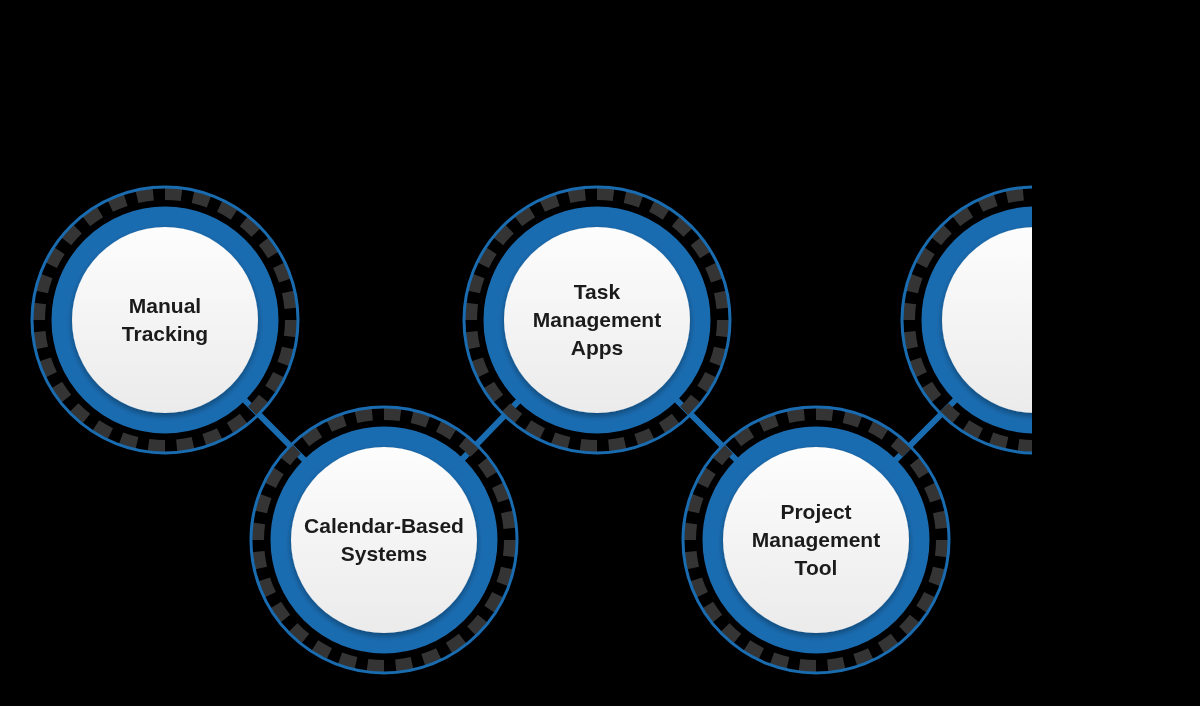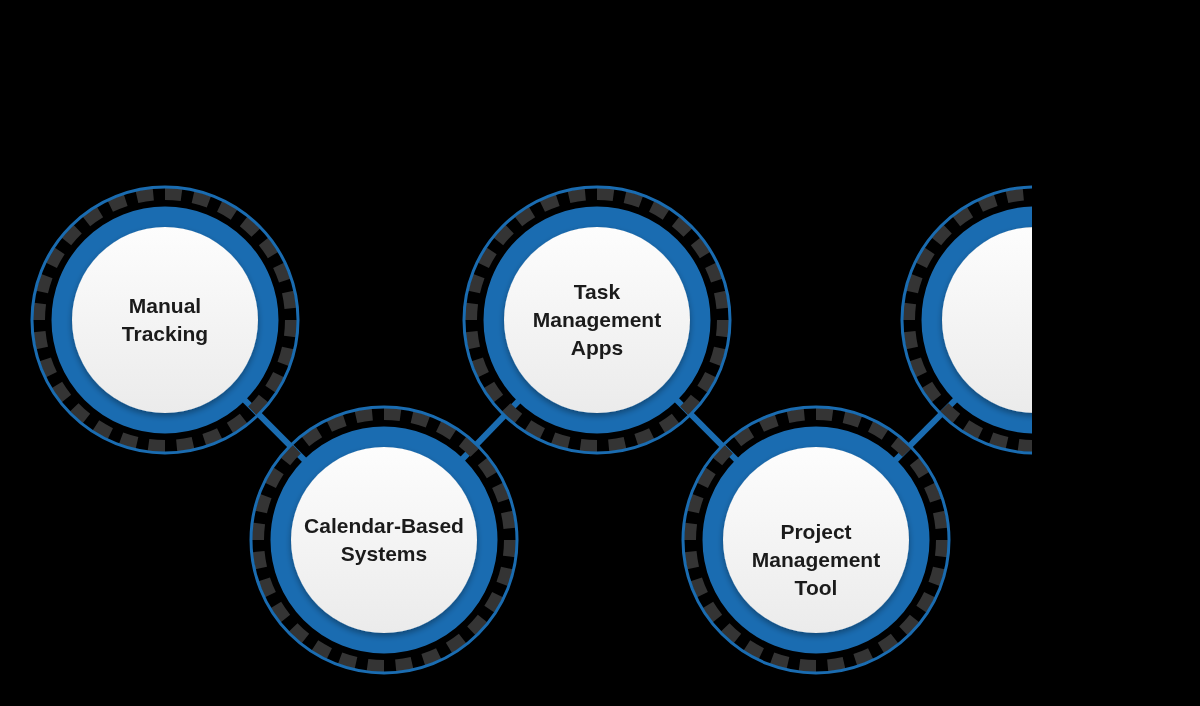--- a/index.html
+++ b/index.html
@@ -127,19 +127,19 @@
   </div>
   <div class="node-label" style="left:274px; top:484px;">
     <span>Calendar-Based
 Systems</span>
   </div>
   <div class="node-label" style="left:487px; top:264px;">
     <span>Task
 Management
 Apps</span>
   </div>
-  <div class="node-label" style="left:706px; top:504px;">
+  <div class="node-label" style="left:706px; top:484px;">
     <span>Project
 Management
 Tool</span>
   </div>
 
 </div>
 
 </body></html>

